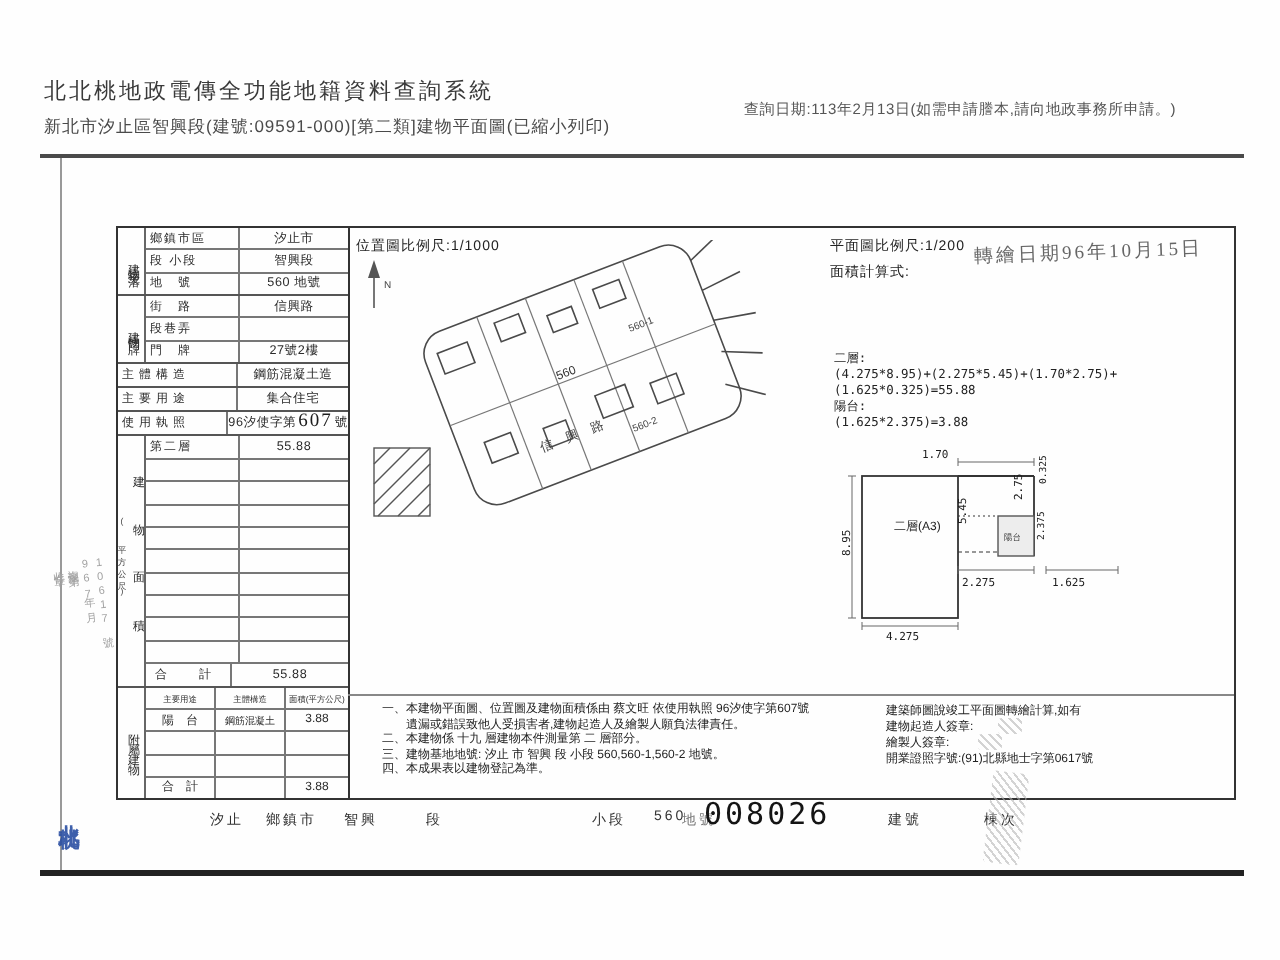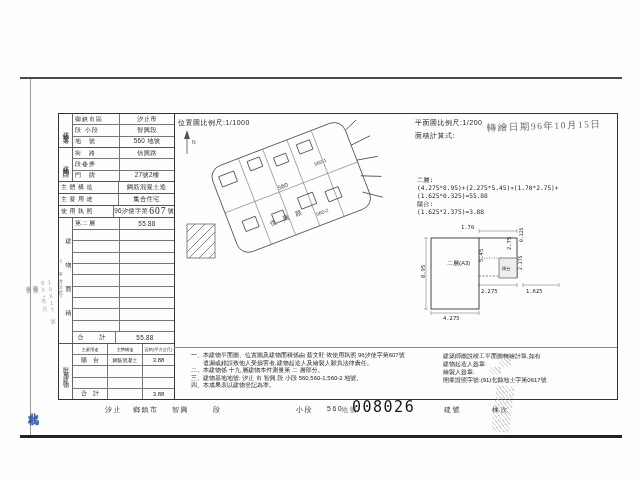--- a/index.html
+++ b/index.html
@@ -88,20 +88,23 @@
   .dim{font-size:5.5px;fill:#1e1e1e;font-family:"DejaVu Sans Mono",monospace;}
   .dimsm{font-size:4.8px;fill:#1e1e1e;font-family:"DejaVu Sans Mono",monospace;}
   .rlab{font-size:6px;fill:#222;font-family:"Liberation Sans",sans-serif;}
   .blab{font-size:4.2px;fill:#333;font-family:"Liberation Sans",sans-serif;}
 </style>
 </head>
 <body>
 
 <div class="page">
 
+  <div class="abs hdr1">北北桃地政電傳全功能地籍資料查詢系統</div>
+  <div class="abs hdr2">新北市汐止區智興段(建號:09591-000)[第二類]建物平面圖(已縮小列印)</div>
+  <div class="abs hdr3">查詢日期:113年2月13日(如需申請謄本,請向地政事務所申請。)</div>
   <div class="abs rule-top"></div>
   <div class="abs left-line"></div>
   <div class="abs rule-bottom"></div>
 
 
   <div class="abs survey-box">
 
     <div class="ltable">
 
       <div class="tgroup" style="flex:0 0 33px">

